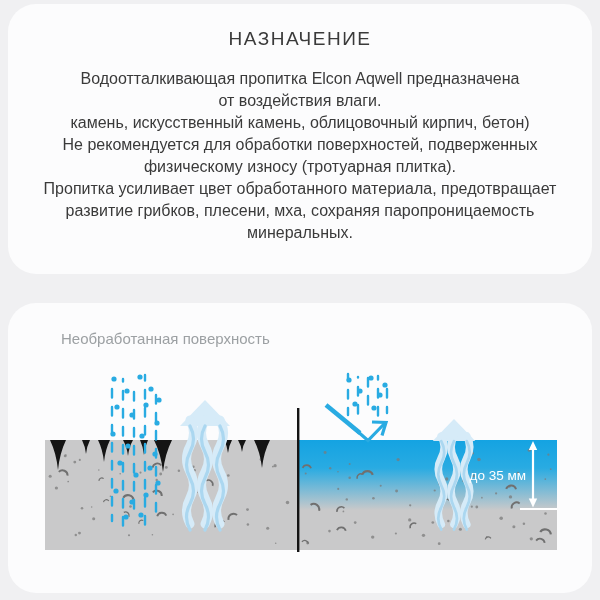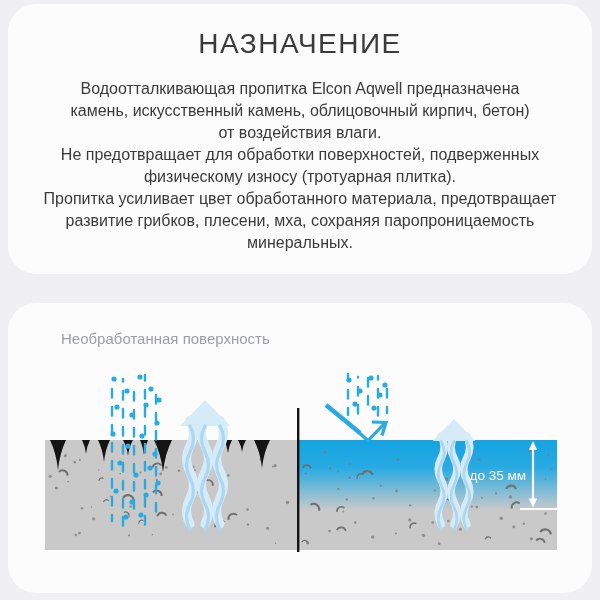--- a/index.html
+++ b/index.html
@@ -8,21 +8,21 @@
     background:var(--page-background,#f0f0f2);
     font-family:"Liberation Sans",sans-serif;
   }
   .card{
     position:absolute;left:8px;width:584px;box-sizing:border-box;
     background:var(--card-white,#fcfcfd);border-radius:28px;
   }
   .card-purpose{top:4px;height:270px;padding-top:24px;}
   .card-diagram{top:303px;height:290px;}
   .title{
-    text-align:center;font-size:28px;font-weight:500;letter-spacing:1.5px;
+    text-align:center;font-size:19px;font-weight:500;letter-spacing:1.5px;
     color:#3a3a3a;margin:0 0 18px 0;
   }
   .para{margin-top:2px;}
   .para div{
     text-align:center;font-size:16px;line-height:22px;color:#3a3a3a;
   }
   .lbl-left{
     position:absolute;left:53px;top:27px;font-size:15px;
     color:var(--untreated-label-gray,#9ca0a3);
   }
@@ -49,23 +49,23 @@
     fill:#ffffff;
   }
 </style>
 </head>
 <body>
 
 <div class="card card-purpose">
   <h1 class="title">НАЗНАЧЕНИЕ</h1>
   <div class="para">
     <div>Водоотталкивающая пропитка Elcon Aqwell предназначена</div>
+    <div>от воздействия влаги.</div>
     <div>камень, искусственный камень, облицовочный кирпич, бетон)</div>
-    <div>от воздействия влаги.</div>
-    <div>Не предотвращает для обработки поверхностей, подверженных</div>
+    <div>Не рекомендуется для обработки поверхностей, подверженных</div>
     <div>физическому износу (тротуарная плитка).</div>
     <div>Пропитка усиливает цвет обработанного материала, предотвращает</div>
     <div>развитие грибков, плесени, мха, сохраняя паропроницаемость</div>
     <div>минеральных.</div>
   </div>
 </div>
 
 <div class="card card-diagram">
   <span class="lbl-left">Необработанная поверхность</span>
 

